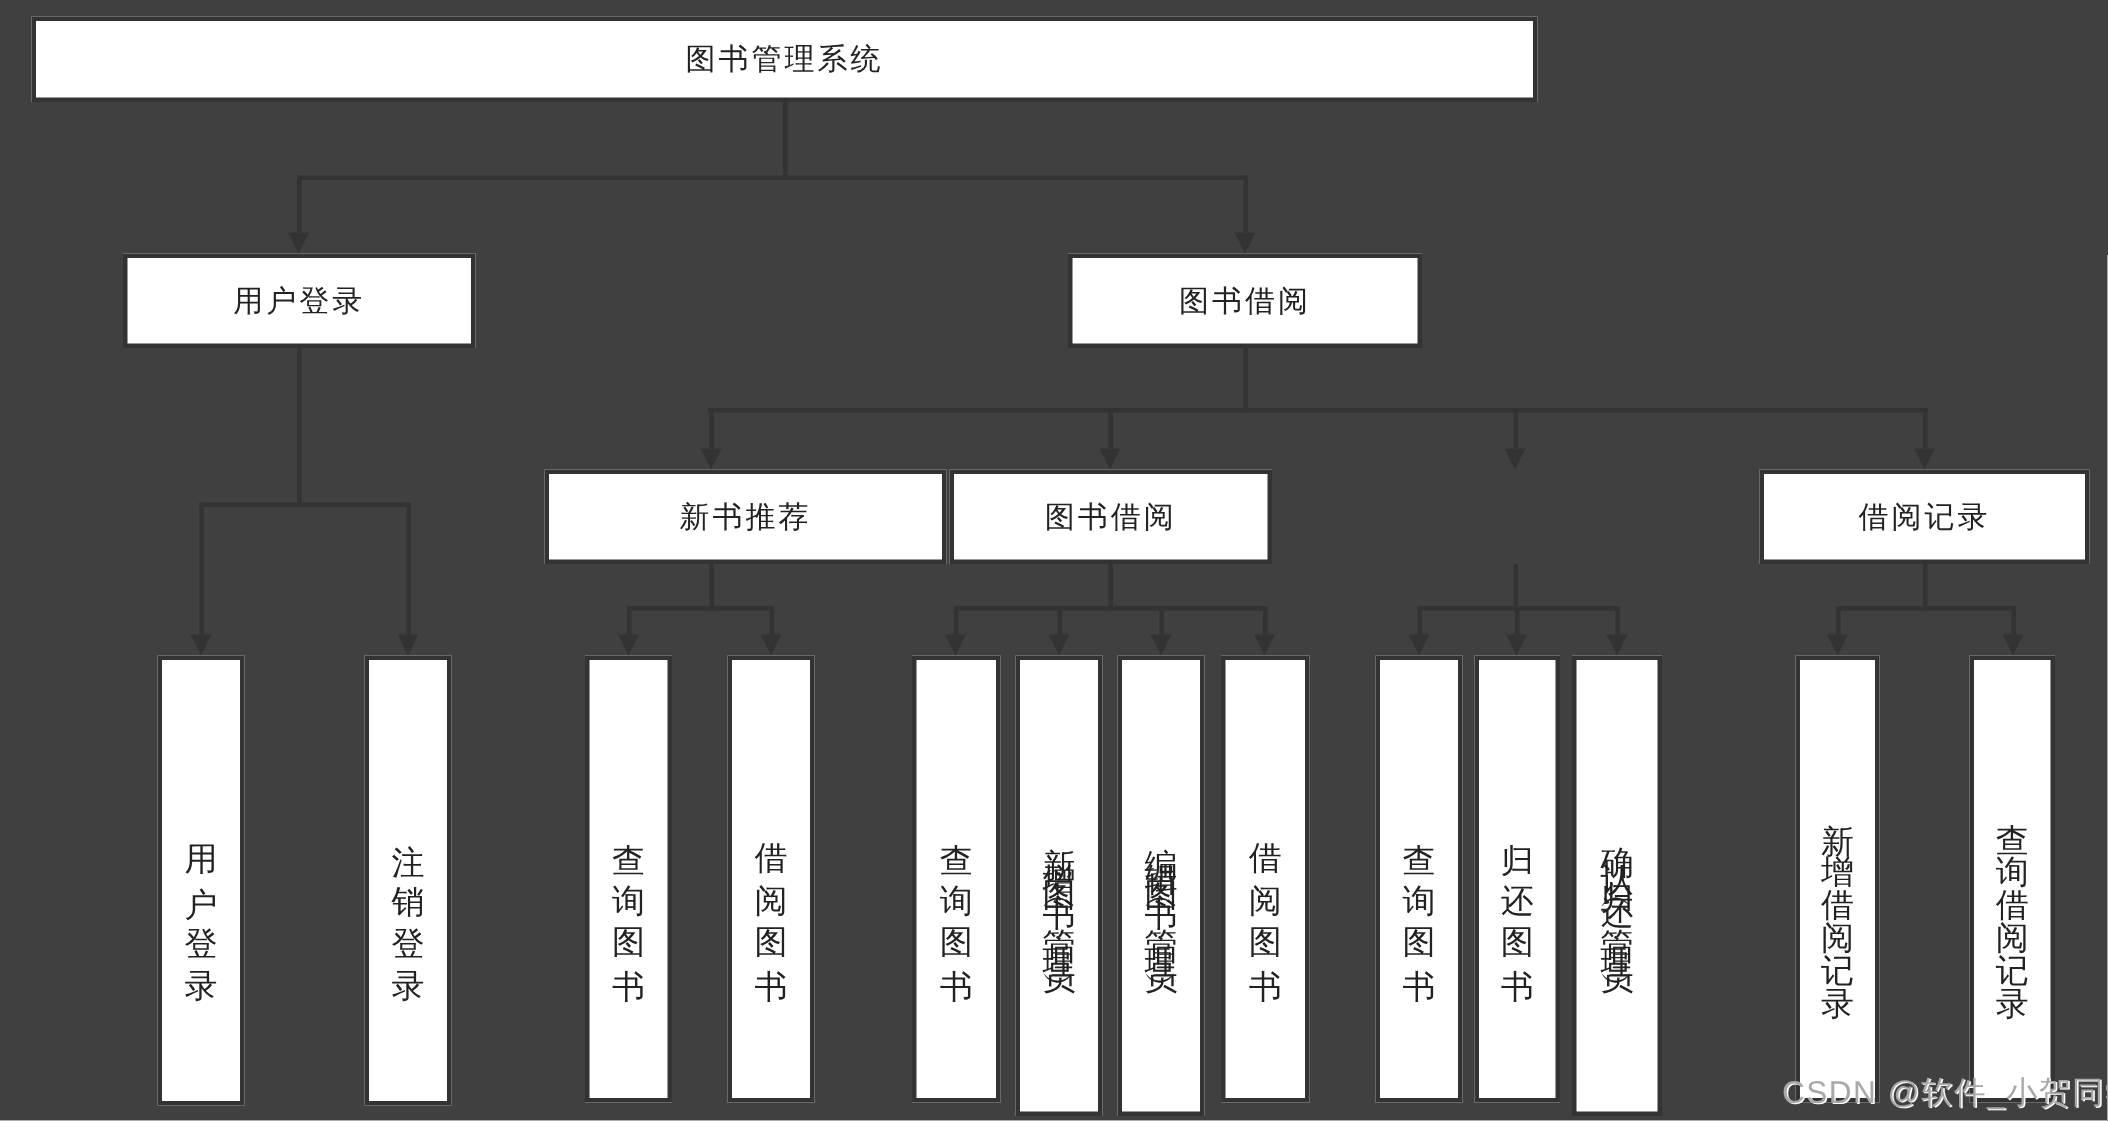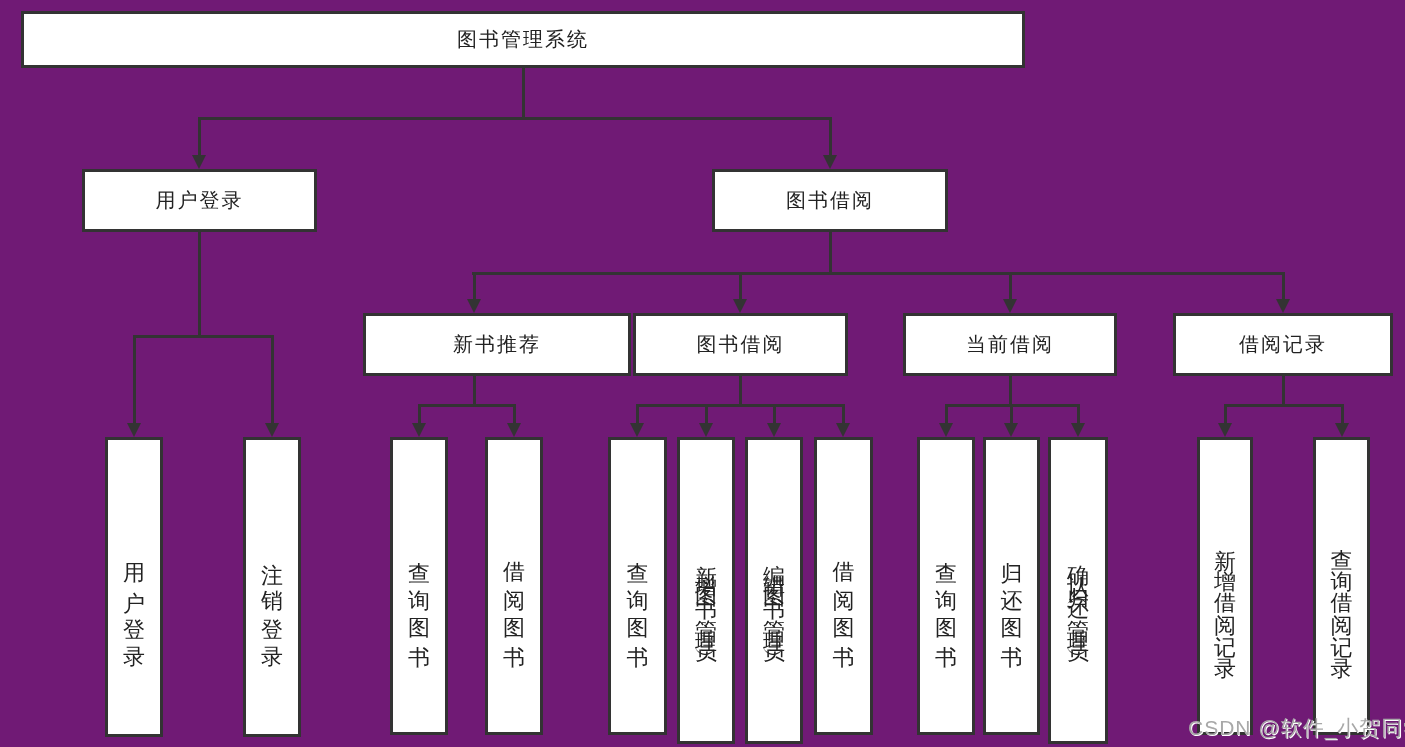--- a/index.html
+++ b/index.html
@@ -1,19 +1,19 @@
 <!DOCTYPE html>
 <html><head>
 <meta charset="utf-8">
 <style>
   html,body{margin:0;padding:0;background:#ffffff;}
   #canvas{
     position:relative;
     width:1405px;height:747px;
-    background:#701a75;
+    background:#404040;
     font-family:"Liberation Sans",sans-serif;
     color:#222222;
     overflow:hidden;
   }
   
   .box{
     position:absolute;
     box-sizing:border-box;
     border:3px solid #333333;
     background:#ffffff;
@@ -75,23 +75,20 @@
   </div>
 
   <div class="box hbox" style="left:363px;top:313px;width:268px;height:63px;">
     <span>新书推荐</span>
   </div>
 
   <div class="box hbox" style="left:633px;top:313px;width:215px;height:63px;">
     <span>图书借阅</span>
   </div>
 
-  <div class="box hbox" style="left:903px;top:313px;width:214px;height:63px;">
-    <span>当前借阅</span>
-  </div>
 
   <div class="box hbox" style="left:1173px;top:313px;width:220px;height:63px;text-align:center;">
     <span>借阅记录</span>
   </div>
 
   <div class="box leaf v4" style="left:105px;top:437px;width:58px;height:300px;">
     <span>用户登录</span>
   </div>
 
   <div class="box leaf v4" style="left:243px;top:437px;width:58px;height:300px;">

